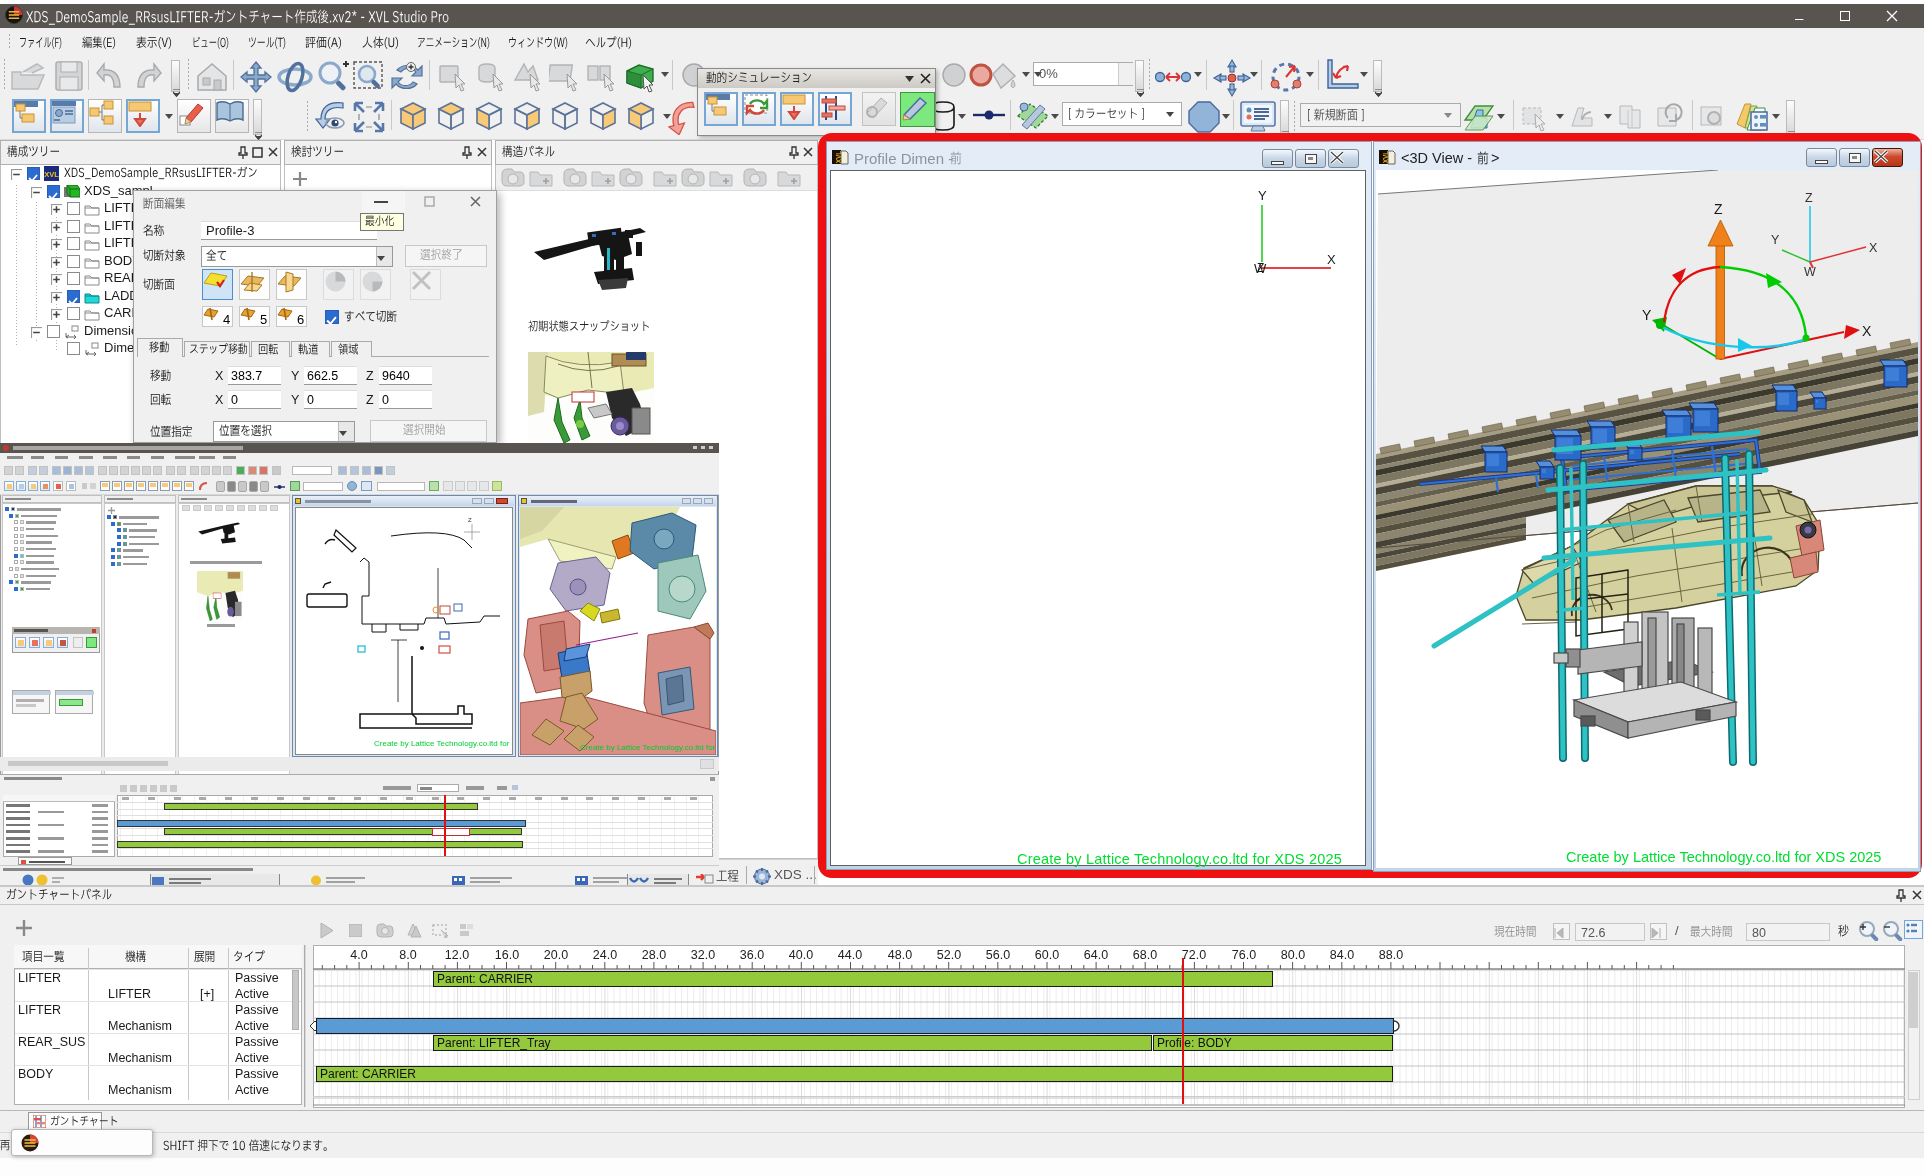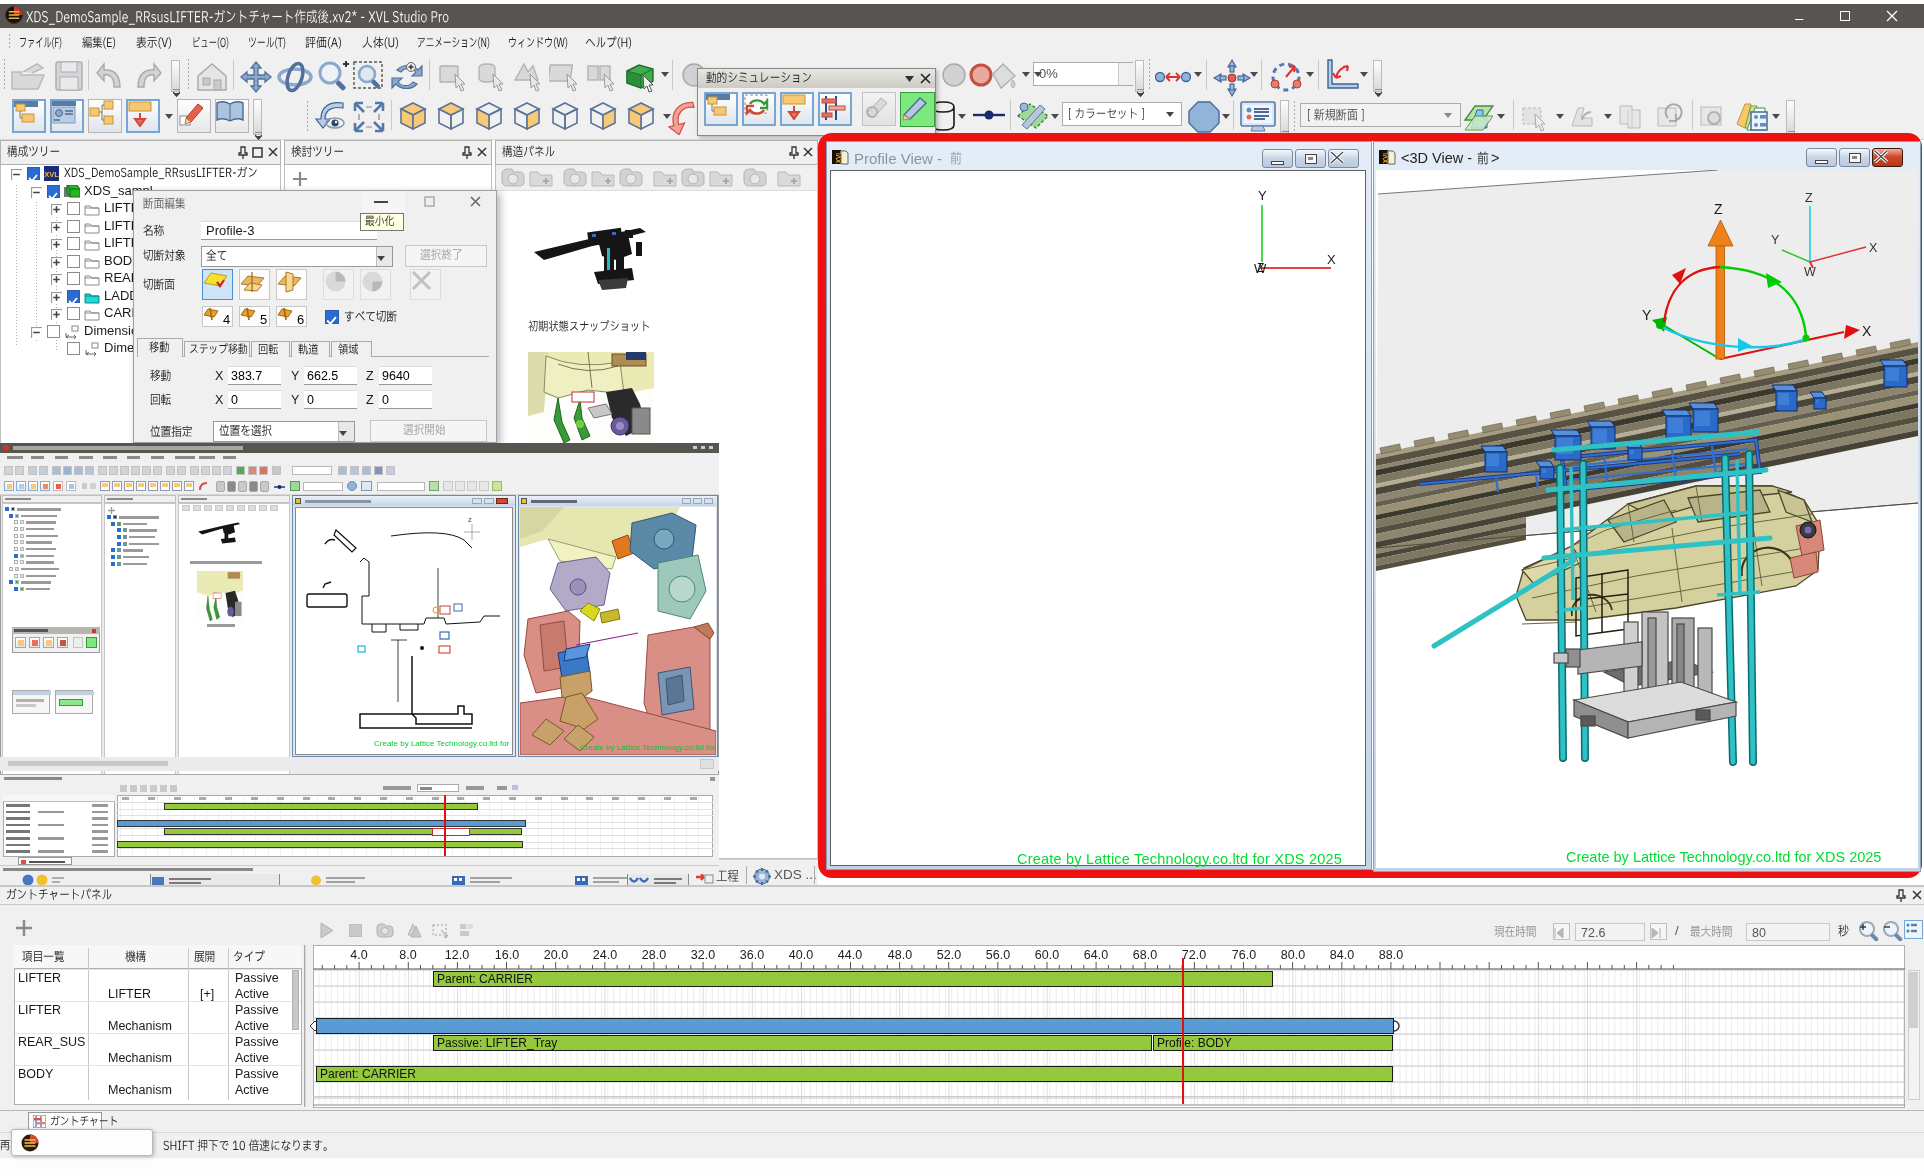--- a/index.html
+++ b/index.html
@@ -1235,21 +1235,21 @@
     <div class="t" style="left:774px;top:867px;font-size:13.5px;color:#555;">XDS ...</div>
     <div style="left:814px;top:866px;width:1px;height:18px;background:#aaa"></div>
     <div style="left:818px;top:133px;width:1104px;height:745px;border:8px solid #ee1111;border-radius:14px;z-index:5"></div>
     <div style="left:826px;top:141px;width:546px;height:729px;background:linear-gradient(#e4edf7,#c2d4e8);border:1px solid #8aa0b8;z-index:6"></div>
     <svg class="g" style="left:832px;top:149px;z-index:7" width="17" height="16" viewBox="0 0 17 16">
       <rect x="0" y="1" width="9" height="14" fill="#181008"></rect>
       <text x="4.5" y="12" font-size="6.5" fill="#f0b010" text-anchor="middle" transform="rotate(-90 4.5 8)" font-family="Liberation Sans" font-weight="bold">XVL</text>
       <path d="M9 2 L14 2 L16 4 L16 15 L9 15 Z" fill="#f4f0d8" stroke="#666"></path>
     </svg>
     <div style="left:852px;top:149px;width:200px;height:18px;z-index:7"></div>
-    <div class="t" style="left:854px;top:150px;font-size:15px;color:#8a94a0;z-index:7">Profile View - </div>
+    <div class="t" style="left:854px;top:150px;font-size:15px;color:#8a94a0;z-index:7">Profile Dimen - </div>
     <svg class="jp" style="left:950px;top:151px;width:11.9px;height:15.7px;color:#8a94a0;z-index:7" viewBox="0 0 100.0 112" preserveAspectRatio="none">
       <g fill="currentColor">
         <use href="#g524d" x="0.0"></use>
       </g>
     </svg>
     <div style="left:1262px;top:149px;width:31px;height:19px;background:linear-gradient(#f4f8fc,#c8d6e6 50%,#b8cade);border:1px solid #7a8a9a;border-radius:3px;z-index:7">
       <div style="left:8px;top:11px;width:13px;height:4px;background:#f8f8f8;border:1px solid #444"></div>
     </div>
     <div style="left:1295px;top:149px;width:31px;height:19px;background:linear-gradient(#f4f8fc,#c8d6e6 50%,#b8cade);border:1px solid #7a8a9a;border-radius:3px;z-index:7">
       <div style="left:9px;top:4px;width:12px;height:10px;background:#f8f8f8;border:1.4px solid #444"></div>
@@ -2100,21 +2100,21 @@
     <div style="left:433px;top:971px;width:840px;height:16px;background:#94c93d;border:1px solid #1a1a1a;z-index:2"></div>
     <div class="t" style="left:437px;top:973px;font-size:12px;color:#111;z-index:3">Parent: CARRIER</div>
     <div style="left:316px;top:1018px;width:1078px;height:16px;background:#5b9bd5;border:1px solid #1a1a1a;z-index:2"></div>
     <svg class="g" style="left:310px;top:1021px" width="10" height="10" viewBox="0 0 10 10">
       <path d="M5 0 L10 5 L5 10 L0 5 Z" fill="#fff" stroke="#333"></path>
     </svg>
     <svg class="g" style="left:1388px;top:1020px" width="12" height="12" viewBox="0 0 12 12">
       <circle cx="6" cy="6" r="5" fill="#fff" stroke="#333" stroke-width="1.4"></circle>
     </svg>
     <div style="left:433px;top:1035px;width:719px;height:16px;background:#94c93d;border:1px solid #1a1a1a;z-index:2"></div>
-    <div class="t" style="left:437px;top:1037px;font-size:12px;color:#111;z-index:3">Passive: LIFTER_Tray</div>
+    <div class="t" style="left:437px;top:1037px;font-size:12px;color:#111;z-index:3">Parent: LIFTER_Tray</div>
     <div style="left:1153px;top:1035px;width:240px;height:16px;background:#94c93d;border:1px solid #1a1a1a;z-index:2"></div>
     <div class="t" style="left:1157px;top:1037px;font-size:12px;color:#111;z-index:3">Profile: BODY</div>
     <div style="left:316px;top:1066px;width:1077px;height:16px;background:#94c93d;border:1px solid #1a1a1a;z-index:2"></div>
     <div class="t" style="left:320px;top:1068px;font-size:12px;color:#111;z-index:3">Parent: CARRIER</div>
     <div style="left:1182px;top:958px;width:2px;height:146px;background:#e01010;z-index:4"></div>
     <div style="left:1908px;top:970px;width:12px;height:130px;background:#f2f2f2;border:1px solid #d0d0d0"></div>
     <div style="left:1909px;top:972px;width:9px;height:56px;background:#cfcfcf"></div>
     <div style="left:313px;top:1096px;width:1592px;height:1px;background:#ccc"></div>
     <div style="left:0px;top:1110px;width:1924px;height:22px;background:#f0f0f0;border-top:1px solid #b8b8b8"></div>
     <div style="left:28px;top:1112px;width:74px;height:20px;background:#fcfcfc;border:1px solid #999;border-bottom:none"></div>

